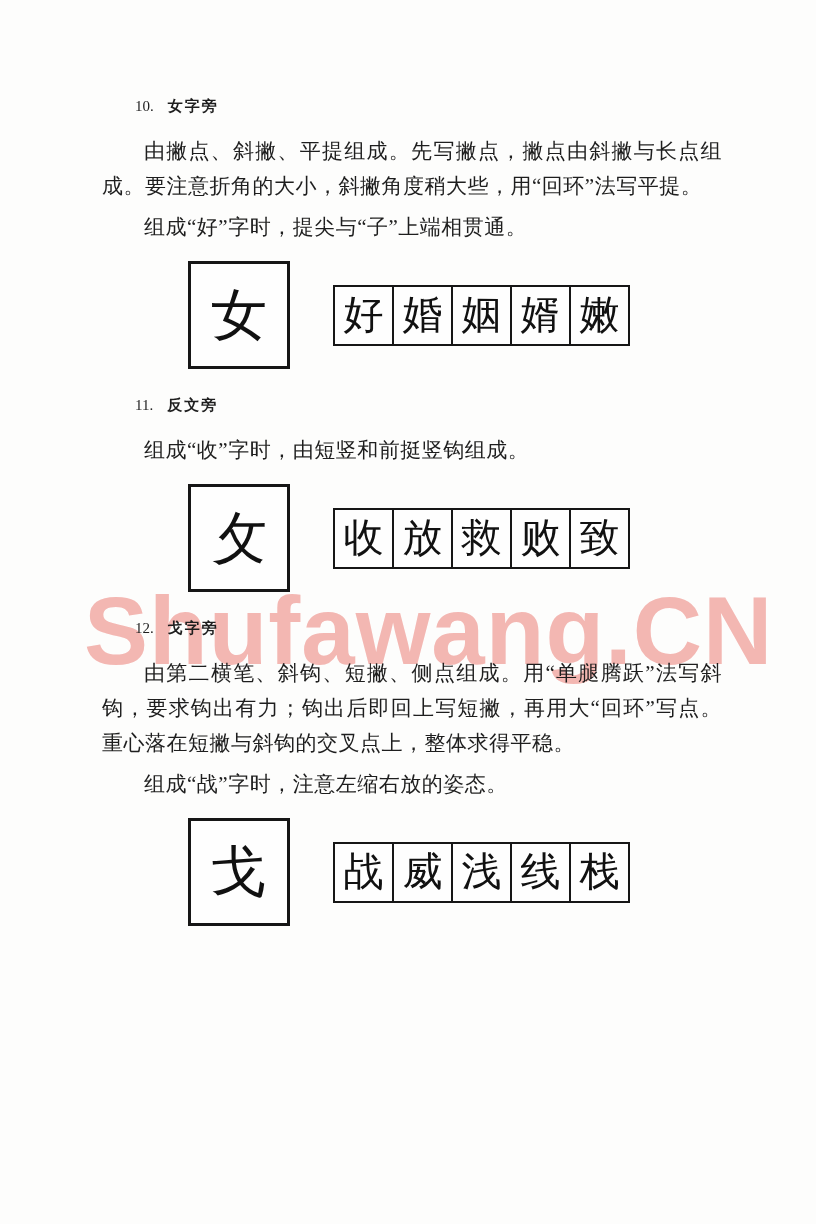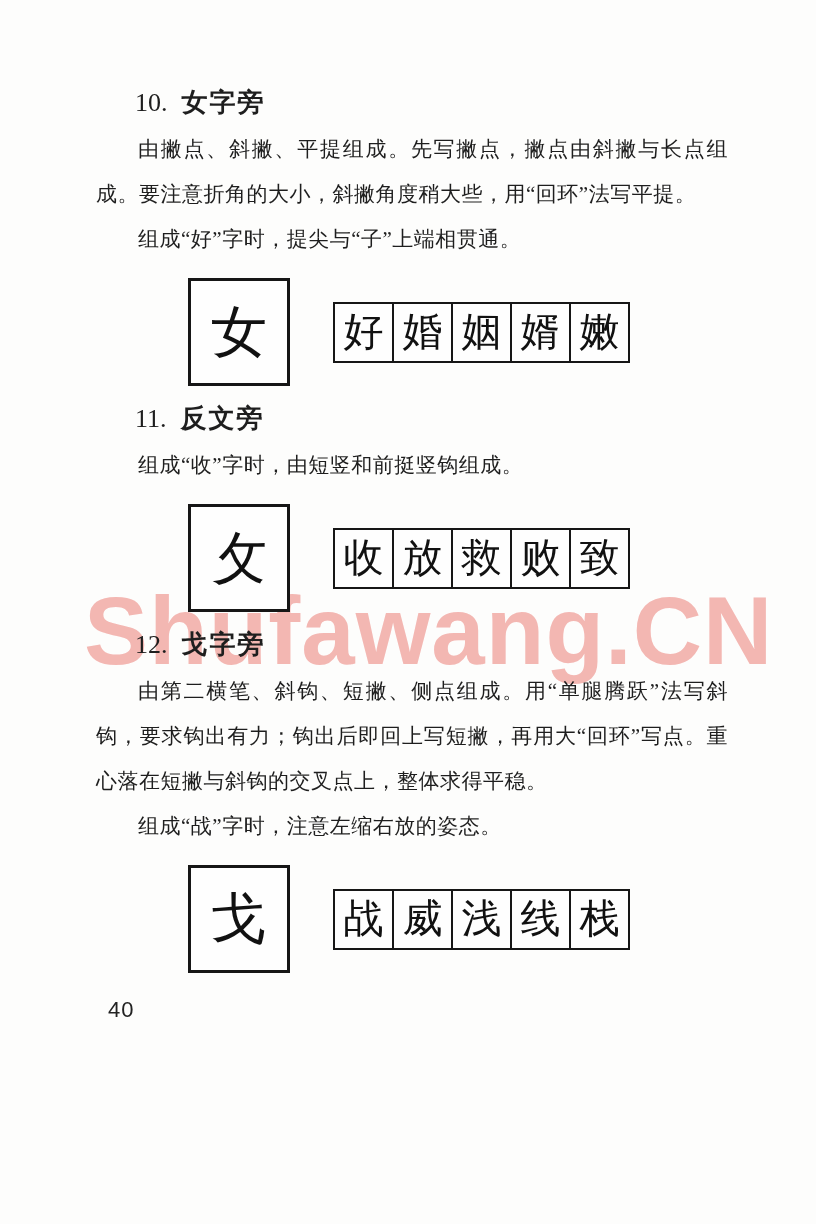--- a/index.html
+++ b/index.html
@@ -30,37 +30,37 @@
     user-select: none;
   }
   .content {
     position: relative;
     z-index: 1;
     padding: 90px 88px 0 96px;
   }
   .section { margin: 0; }
   h2.heading {
     margin: 0 0 12px 39px;
-    font-size: 26px;
-    line-height: 25px;
+    font-size: 15px;
+    line-height: 31px;
     font-weight: normal;
   }
   h2.heading .num {
     font-family: "Liberation Serif", serif;
     margin-right: 14px;
   }
   h2.heading .ttl {
     font-family: "Liberation Sans", sans-serif;
     font-weight: bold;
     letter-spacing: 2px;
   }
   p.body {
-    margin: 0;
+    margin: 6px;
     font-size: 21px;
-    line-height: 45px;
+    line-height: 35px;
     text-align: justify;
     text-indent: 2em;
     letter-spacing: 0.5px;
   }
   .fig {
     margin: 14px 0 18px 92px;
     display: flex;
     align-items: center;
     height: 112px;
   }
@@ -192,16 +192,15 @@
               <span class="hand">线</span>
             </div>
           <div class="cell">
               <span class="hand">栈</span>
             </div>
         </div>
       </div>
     </div>
 
 
-    <div class="page-number">40</div>
 
   </div>
 </div>
 
 </body></html>

